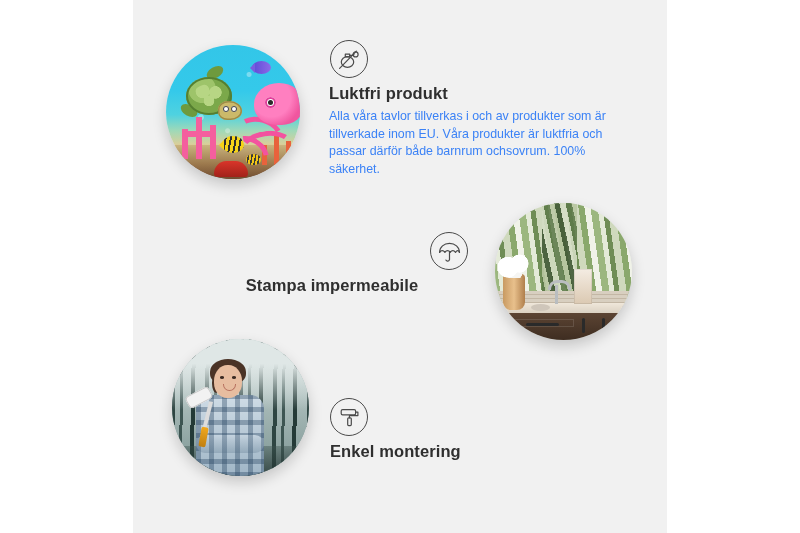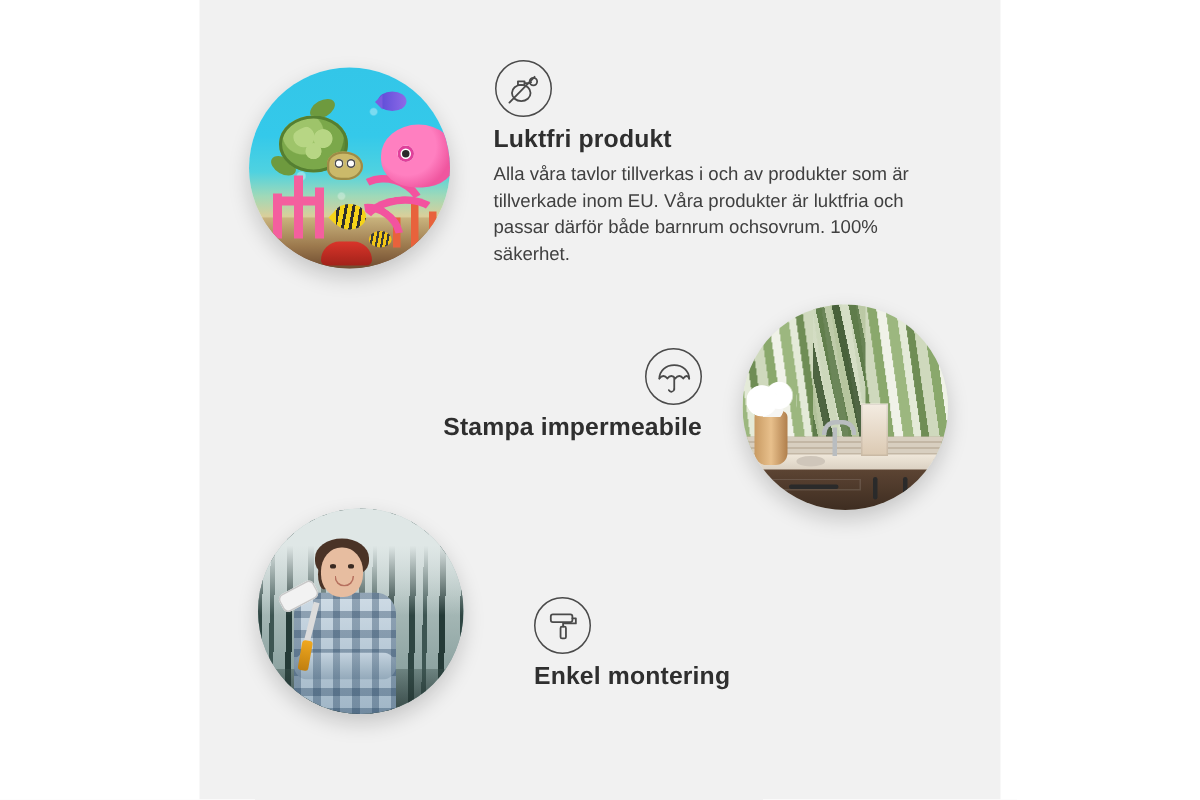--- a/index.html
+++ b/index.html
@@ -322,48 +322,47 @@
   .feat-title {
     font-size: 16.5px;
     font-weight: bold;
     color: #2f2f2f;
     margin: 6px 0 5px 0;
     letter-spacing: .1px;
   }
   .feat-desc {
     font-size: 12.4px;
     line-height: 1.42;
-    color: #404040;
+    color: #3b82f6;
   }
 
   
   #feat-odour {
     left: 329px;
     top: 40px;
     width: 300px;
     text-align: left;
   }
   #feat-odour .icon-circle { margin-left: 1px; }
 
   
   #feat-water {
     left: 196px;
     top: 232px;
     width: 272px;
-    text-align: right;
+    text-align: center;
   }
   #feat-water .icon-wrap { display: flex; justify-content: flex-end; }
 
   
   #feat-mount {
     left: 330px;
     top: 398px;
     width: 260px;
     text-align: left;
-    margin-left: 26px;
   }
 
   svg { display: block; }
 </style>
 </head>
 <body>
 
 <div id="stage">
 
   <div class="panel"></div>

